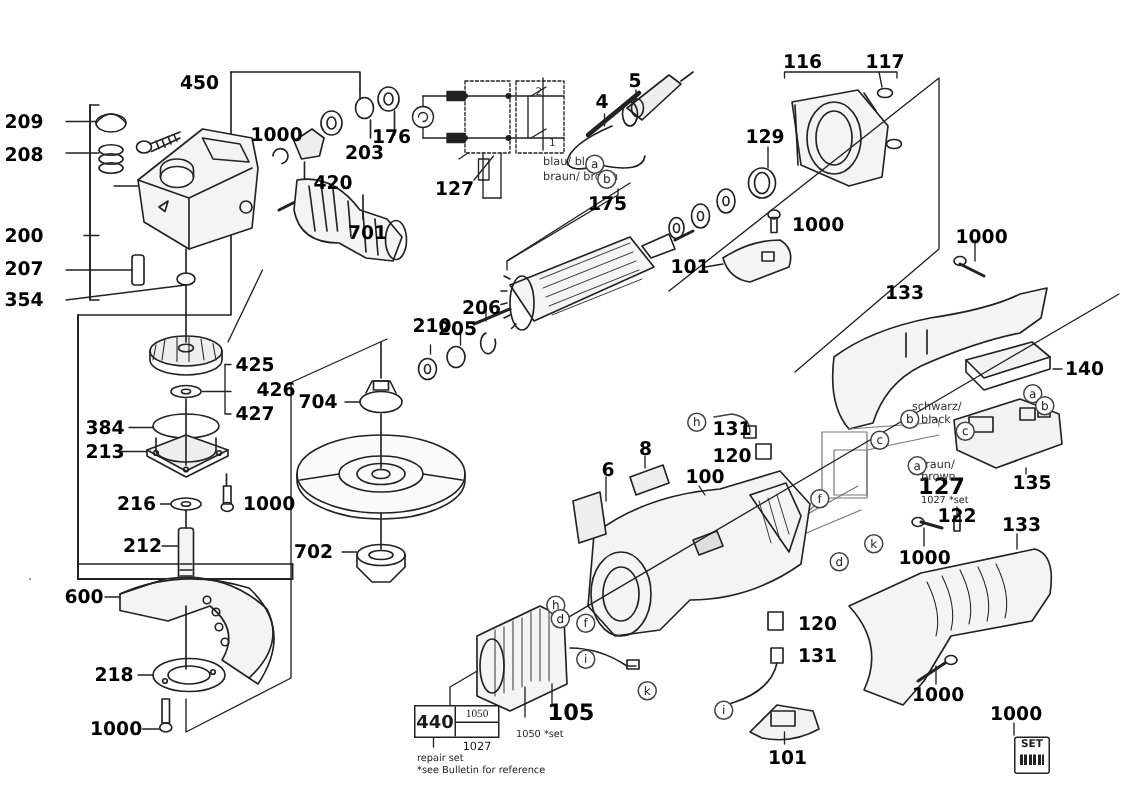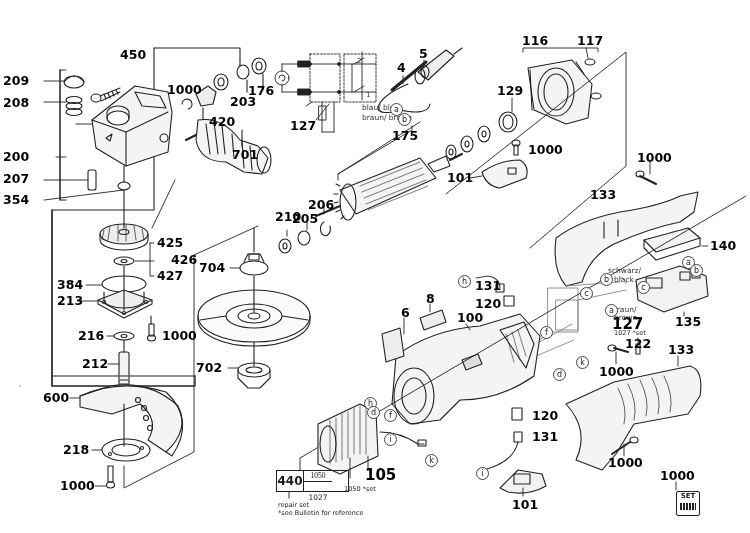--- a/index.html
+++ b/index.html
@@ -5,21 +5,21 @@
   html, body { margin:0; padding:0; background:#ffffff; }
   #stage { position:relative; width:750px; height:533px; overflow:hidden; background:#fff;
            font-family:"DejaVu Sans", sans-serif; color:#1a1a1a; }
   svg.art { position:absolute; left:0; top:0; }
   .lbl { position:absolute; font-weight:bold; font-size:12.5px; line-height:1; white-space:nowrap; color:#000000; }
   .lbl.big { font-size:15px; }
   .small { position:absolute; font-size:7.5px; line-height:1.1; color:#333; white-space:nowrap; }
   .tiny { position:absolute; font-size:6.5px; font-weight:normal; line-height:1.2; color:#222; white-space:nowrap; }
   .circ { position:absolute; width:11px; height:11px; border:1px solid #444; border-radius:50%;
           font-size:8px; line-height:11px; text-align:center; background:#fff; color:#222; }
-  .setbox { position:absolute; left:276px; top:470px; width:55px; height:20px; border:1.5px solid #222;padding-left:16px; }
+  .setbox { position:absolute; left:276px; top:470px; width:55px; height:20px; border:1.5px solid #222; }
   .setbox .main { position:absolute; left:0; top:0; width:26px; height:20px; border-right:1px solid #222;
                   font-weight:bold; font-size:12px; line-height:20px; text-align:center; }
   .setbox .r1, .setbox .r2 { position:absolute; left:27px; width:28px; height:10px; font-size:7.5px; line-height:10px; text-align:center; }
   .setbox .r1 { top:0; border-bottom:1px solid #222;font-family:Liberation Serif, serif; }
   .setbox .r2 { top:10px;margin-top:12px; }
   .setbadge { position:absolute; left:664px; top:491px; width:22px; height:23px; border:1px solid #222; border-radius:2px;
               font-size:7px; font-weight:bold; text-align:center; line-height:9px;margin-left:12px; }
   .setbadge .bar { display:block; margin:2px auto 0; width:16px; height:7px; background:repeating-linear-gradient(90deg,#222 0 2px,#fff 2px 3px); }
 </style>
 </head>

